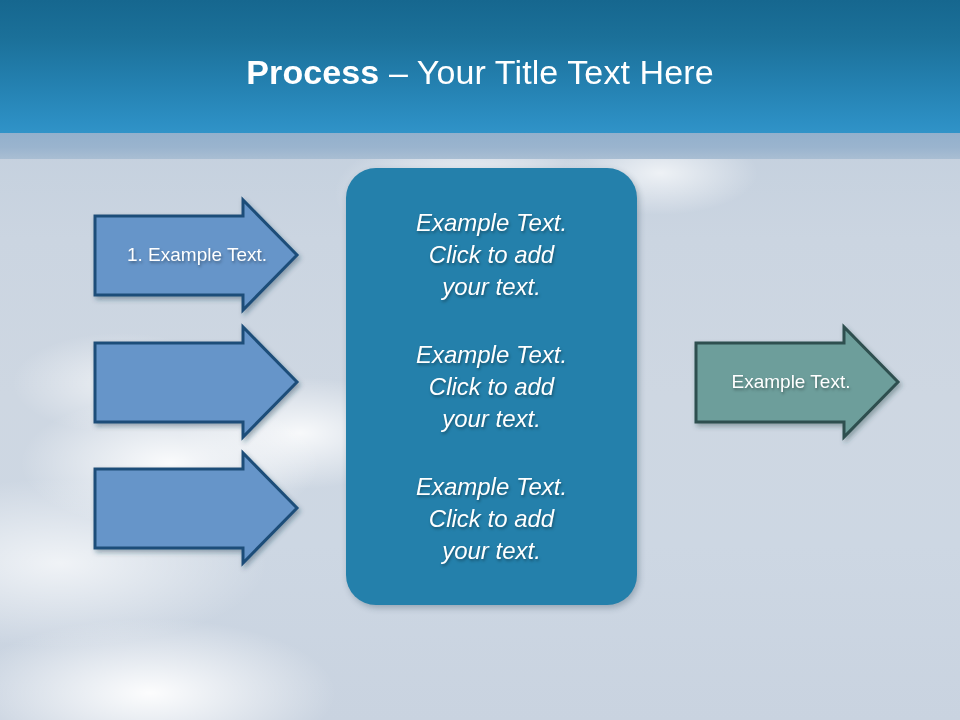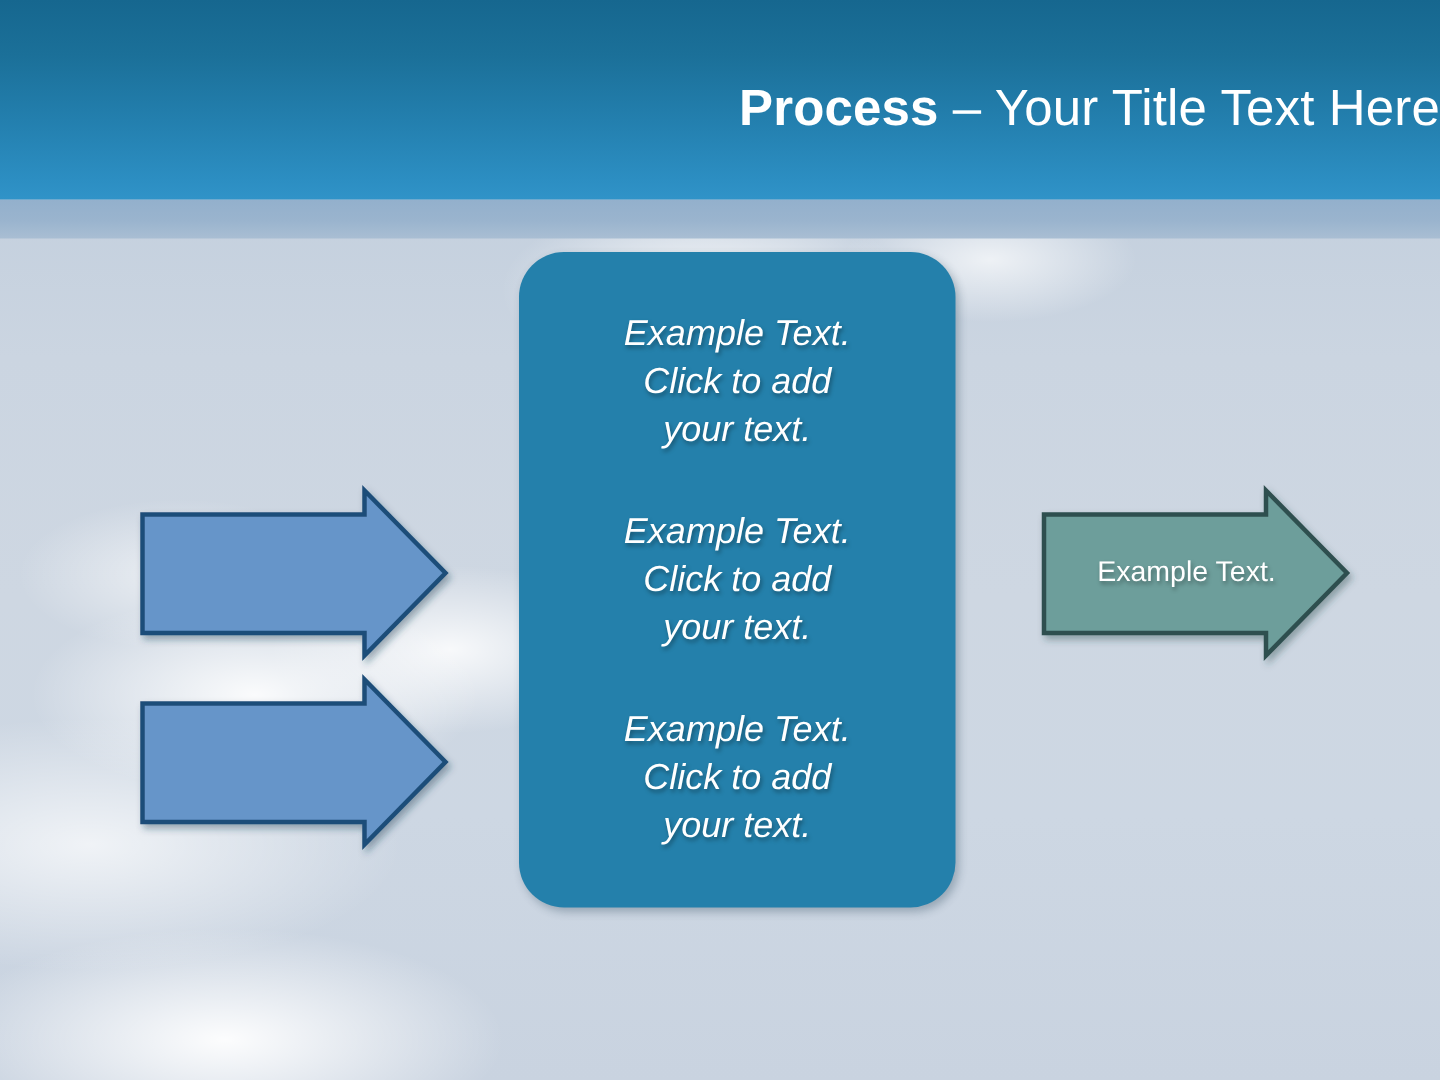--- a/index.html
+++ b/index.html
@@ -53,21 +53,21 @@
     top: 0;
     width: 960px;
     height: 133px;
     background: linear-gradient(180deg, #16678f 0%, #1b7099 28%, #237fae 60%, #2c8ec2 90%, #3093c8 100%);
   }
   .header-title {
     position: absolute;
     left: 0;
     top: 52px;
     width: 960px;
-    text-align: right;
+    text-align: center;
     color: #ffffff;
     font-size: 34px;
     line-height: 40px;
     letter-spacing: 0.1px;
     white-space: nowrap;
   }
   .header-title .bold { font-weight: bold; }
   .header-title .dash { font-weight: normal; }
   .header-title .rest { font-weight: normal; }
 
@@ -142,20 +142,31 @@
 
   <div class="sky"></div>
   <div class="sky-band"></div>
 
   <div class="header">
     <div class="header-title">
       <span class="bold">Process</span><span class="dash"> – </span><span class="rest">Your Title Text Here</span>
     </div>
   </div>
 
+  <div class="arrow arrow-blue-1">
+    <svg width="212" height="118" viewBox="0 0 212 118" xmlns="http://www.w3.org/2000/svg">
+      <defs>
+        <filter id="shA" x="-25%" y="-25%" width="160%" height="160%">
+          <feDropShadow dx="2" dy="3" stdDeviation="2.5" flood-color="#1b3c55" flood-opacity="0.4"></feDropShadow>
+        </filter>
+      </defs>
+      <polygon points="5,20 153,20 153,4 207,59 153,114 153,99 5,99" fill="#6695c9" stroke="#1f4e79" stroke-width="3" stroke-linejoin="miter" filter="url(#shA)"></polygon>
+    </svg>
+    <div class="arrow-label">1. Example Text.</div>
+  </div>
 
   <div class="arrow arrow-blue-2">
     <svg width="212" height="118" viewBox="0 0 212 118" xmlns="http://www.w3.org/2000/svg">
       <defs>
         <filter id="shB" x="-25%" y="-25%" width="160%" height="160%">
           <feDropShadow dx="2" dy="3" stdDeviation="2.5" flood-color="#1b3c55" flood-opacity="0.4"></feDropShadow>
         </filter>
       </defs>
       <polygon points="5,20 153,20 153,4 207,59 153,114 153,99 5,99" fill="#6695c9" stroke="#1f4e79" stroke-width="3" stroke-linejoin="miter" filter="url(#shB)"></polygon>
     </svg>

